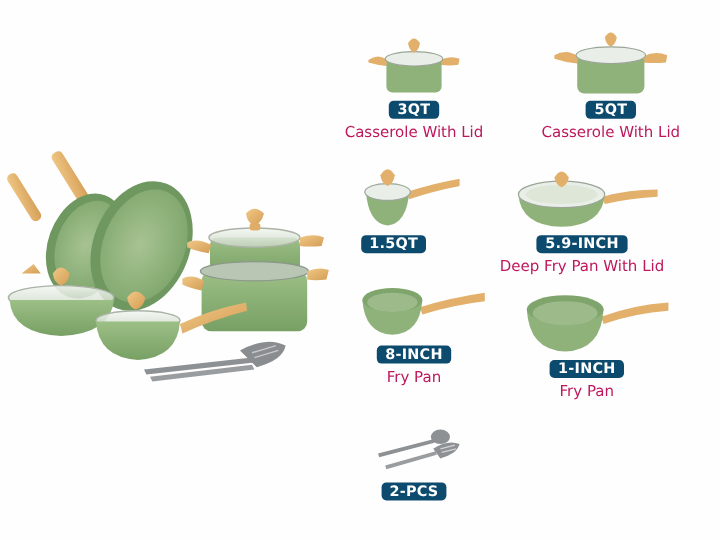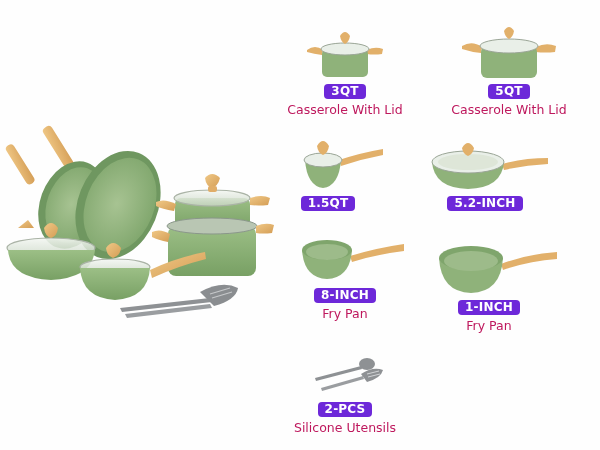--- a/index.html
+++ b/index.html
@@ -14,21 +14,21 @@
   
   .hero { position: absolute; left: 0; top: 110px; width: 280px; height: 210px; }
   .hero svg { width: 280px; height: 210px; display: block; }
 
   
   .item { position: absolute; width: 150px; text-align: center; }
   .item .pic { height: 58px; display: flex; align-items: flex-end; justify-content: center; }
   .item .pic svg { display: block; }
   .badge {
     display: inline-block;
-    background: #6d28d9; color: #ffffff;
+    background: #0c4a6e; color: #ffffff;
     font-family: "DejaVu Sans", sans-serif;
     font-weight: bold; font-size: 12px; letter-spacing: 0.2px;
     line-height: 15px; padding: 0 7px; border-radius: 4px;
     margin-top: 2px;
   }
   .label {
     display: block;
     font-family: "DejaVu Sans", sans-serif;
     font-size: 12.5px; color: #be185d;
     margin-top: 3px; white-space: nowrap;
@@ -142,21 +142,22 @@
   <div class="item" style="left:410px; top:134px;">
     <div class="pic">
       <svg width="130" height="58" viewBox="0 0 130 58">
         <path d="M82 30 Q104 24 128 24 L128 30 Q106 31 84 36 Z" fill="#e2b06a"></path>
         <path d="M12 28 Q14 54 48 55 Q82 54 84 28 Z" fill="#8fb27a"></path>
         <ellipse cx="48" cy="28" rx="36" ry="11" fill="#e9efe8" stroke="#9aa596" stroke-width="1"></ellipse>
         <ellipse cx="48" cy="28" rx="30" ry="8" fill="#d8e3d2" opacity="0.7"></ellipse>
         <path d="M42 14 Q48 4 54 14 Q53 20 48 22 Q43 20 42 14 Z" fill="#e2b06a"></path>
       </svg>
     </div>
-    <span class="badge">5.2-INCH</span>
+    <span class="badge">5.9-INCH</span>
+    <span class="label">Deep Fry Pan With Lid</span>
   </div>
 
   <div class="item" style="left:270px; top:226px;">
     <div class="pic">
       <svg width="130" height="58" viewBox="0 0 130 58">
         <path d="M70 30 Q96 22 124 18 L124 25 Q98 28 72 36 Z" fill="#e2b06a"></path>
         <path d="M22 24 Q24 52 47 53 Q70 52 72 24 Z" fill="#8fb27a"></path>
         <ellipse cx="47" cy="24" rx="25" ry="10" fill="#7fa56c"></ellipse>
         <ellipse cx="47" cy="26" rx="21" ry="8" fill="#9dbb8a"></ellipse>
       </svg>
@@ -183,16 +184,15 @@
       <svg width="80" height="44" viewBox="0 0 80 44">
         <path d="M10 24 L56 12 L57 15 L11 27 Z" fill="#8e9194"></path>
         <ellipse cx="62" cy="10" rx="8" ry="6" fill="#8e9194"></ellipse>
         <path d="M16 34 L58 22 L59 25 L17 37 Z" fill="#9a9da0"></path>
         <path d="M56 20 Q68 12 78 16 Q76 24 62 28 Z" fill="#8e9194"></path>
         <line x1="62" y1="20" x2="74" y2="17" stroke="#d2d4d6" stroke-width="1"></line>
         <line x1="63" y1="23" x2="75" y2="20" stroke="#d2d4d6" stroke-width="1"></line>
       </svg>
     </div>
     <span class="badge">2-PCS</span>
-    <span class="label">Silicone Utensils</span>
   </div>
 
 </div>
 
 </body></html>

